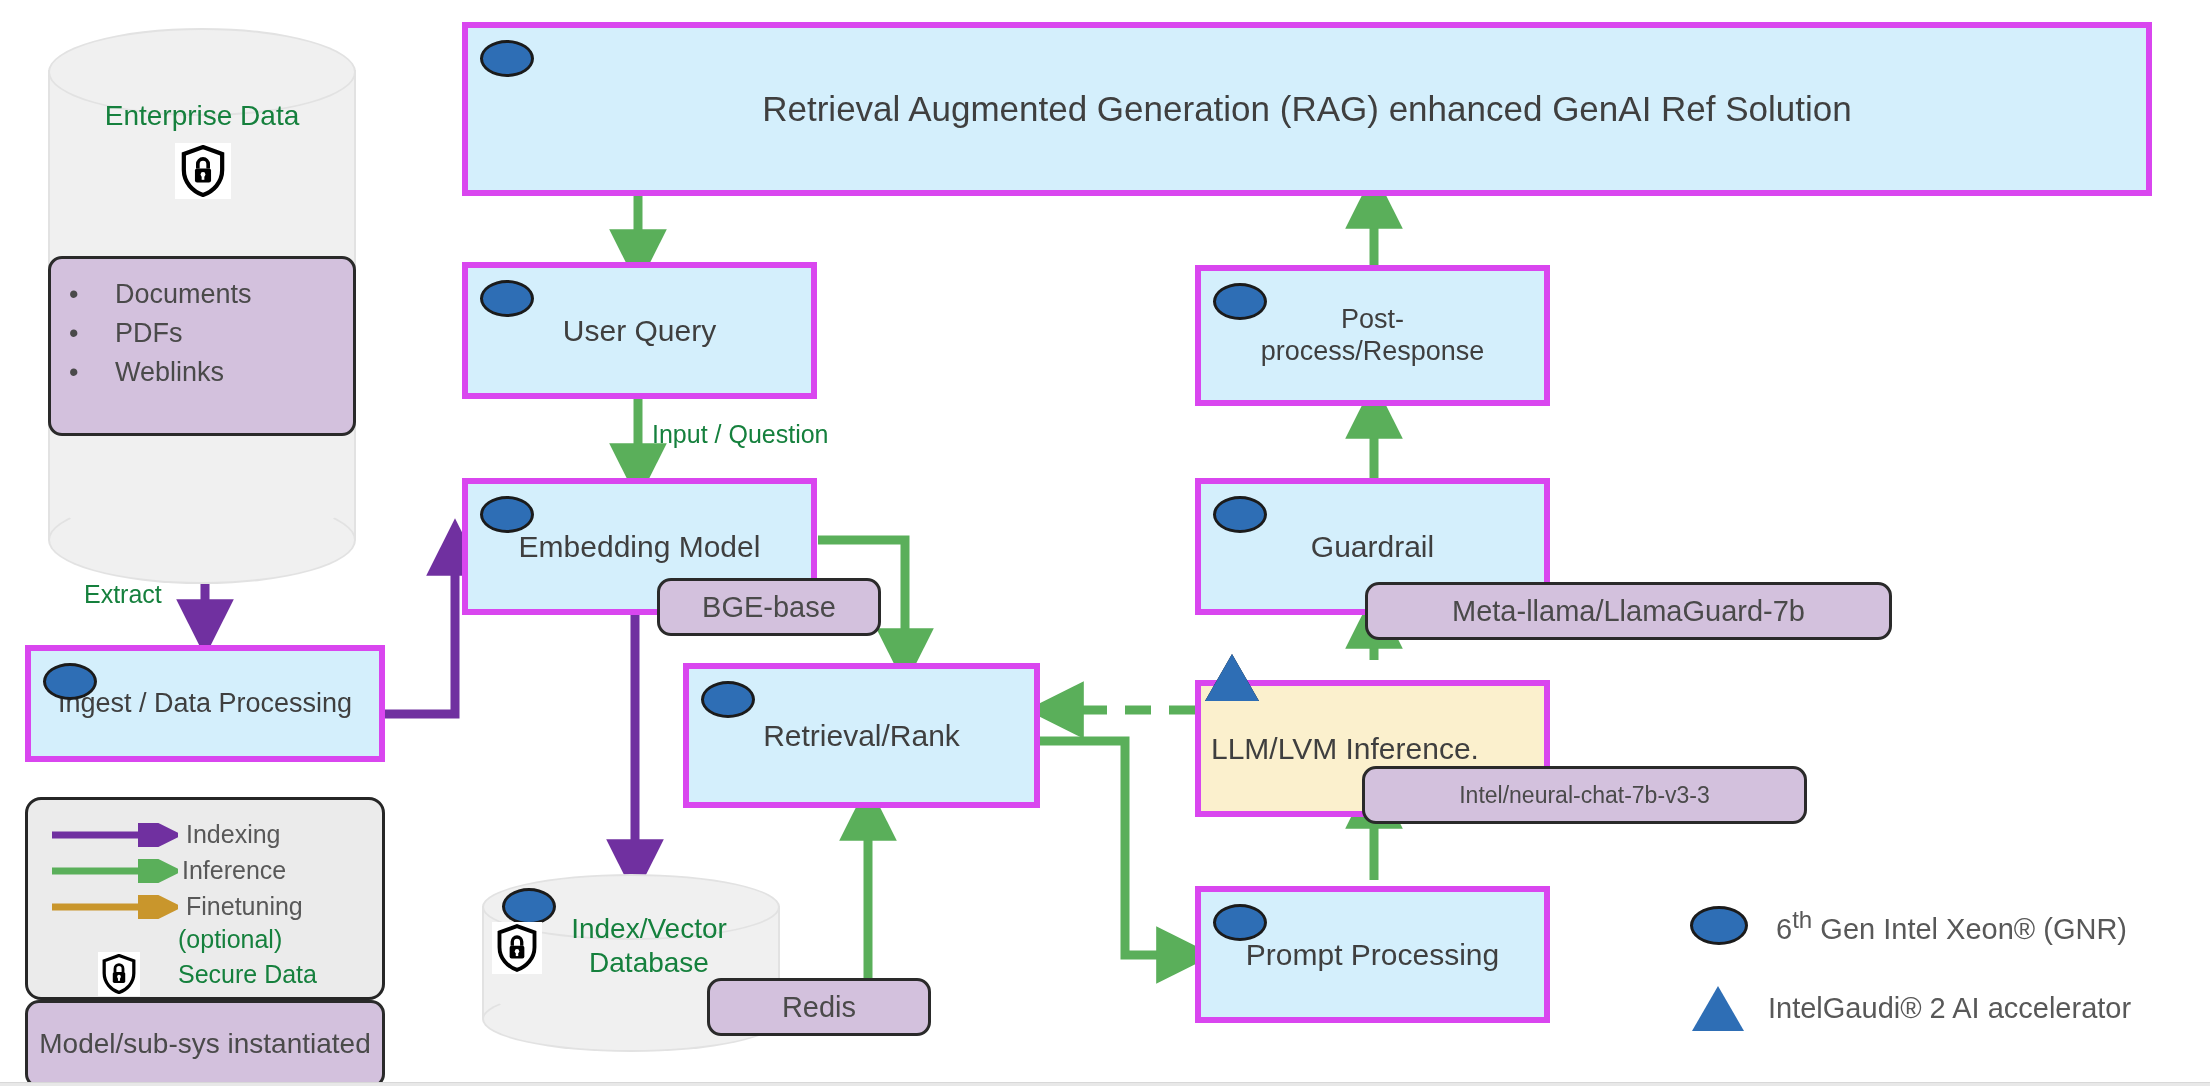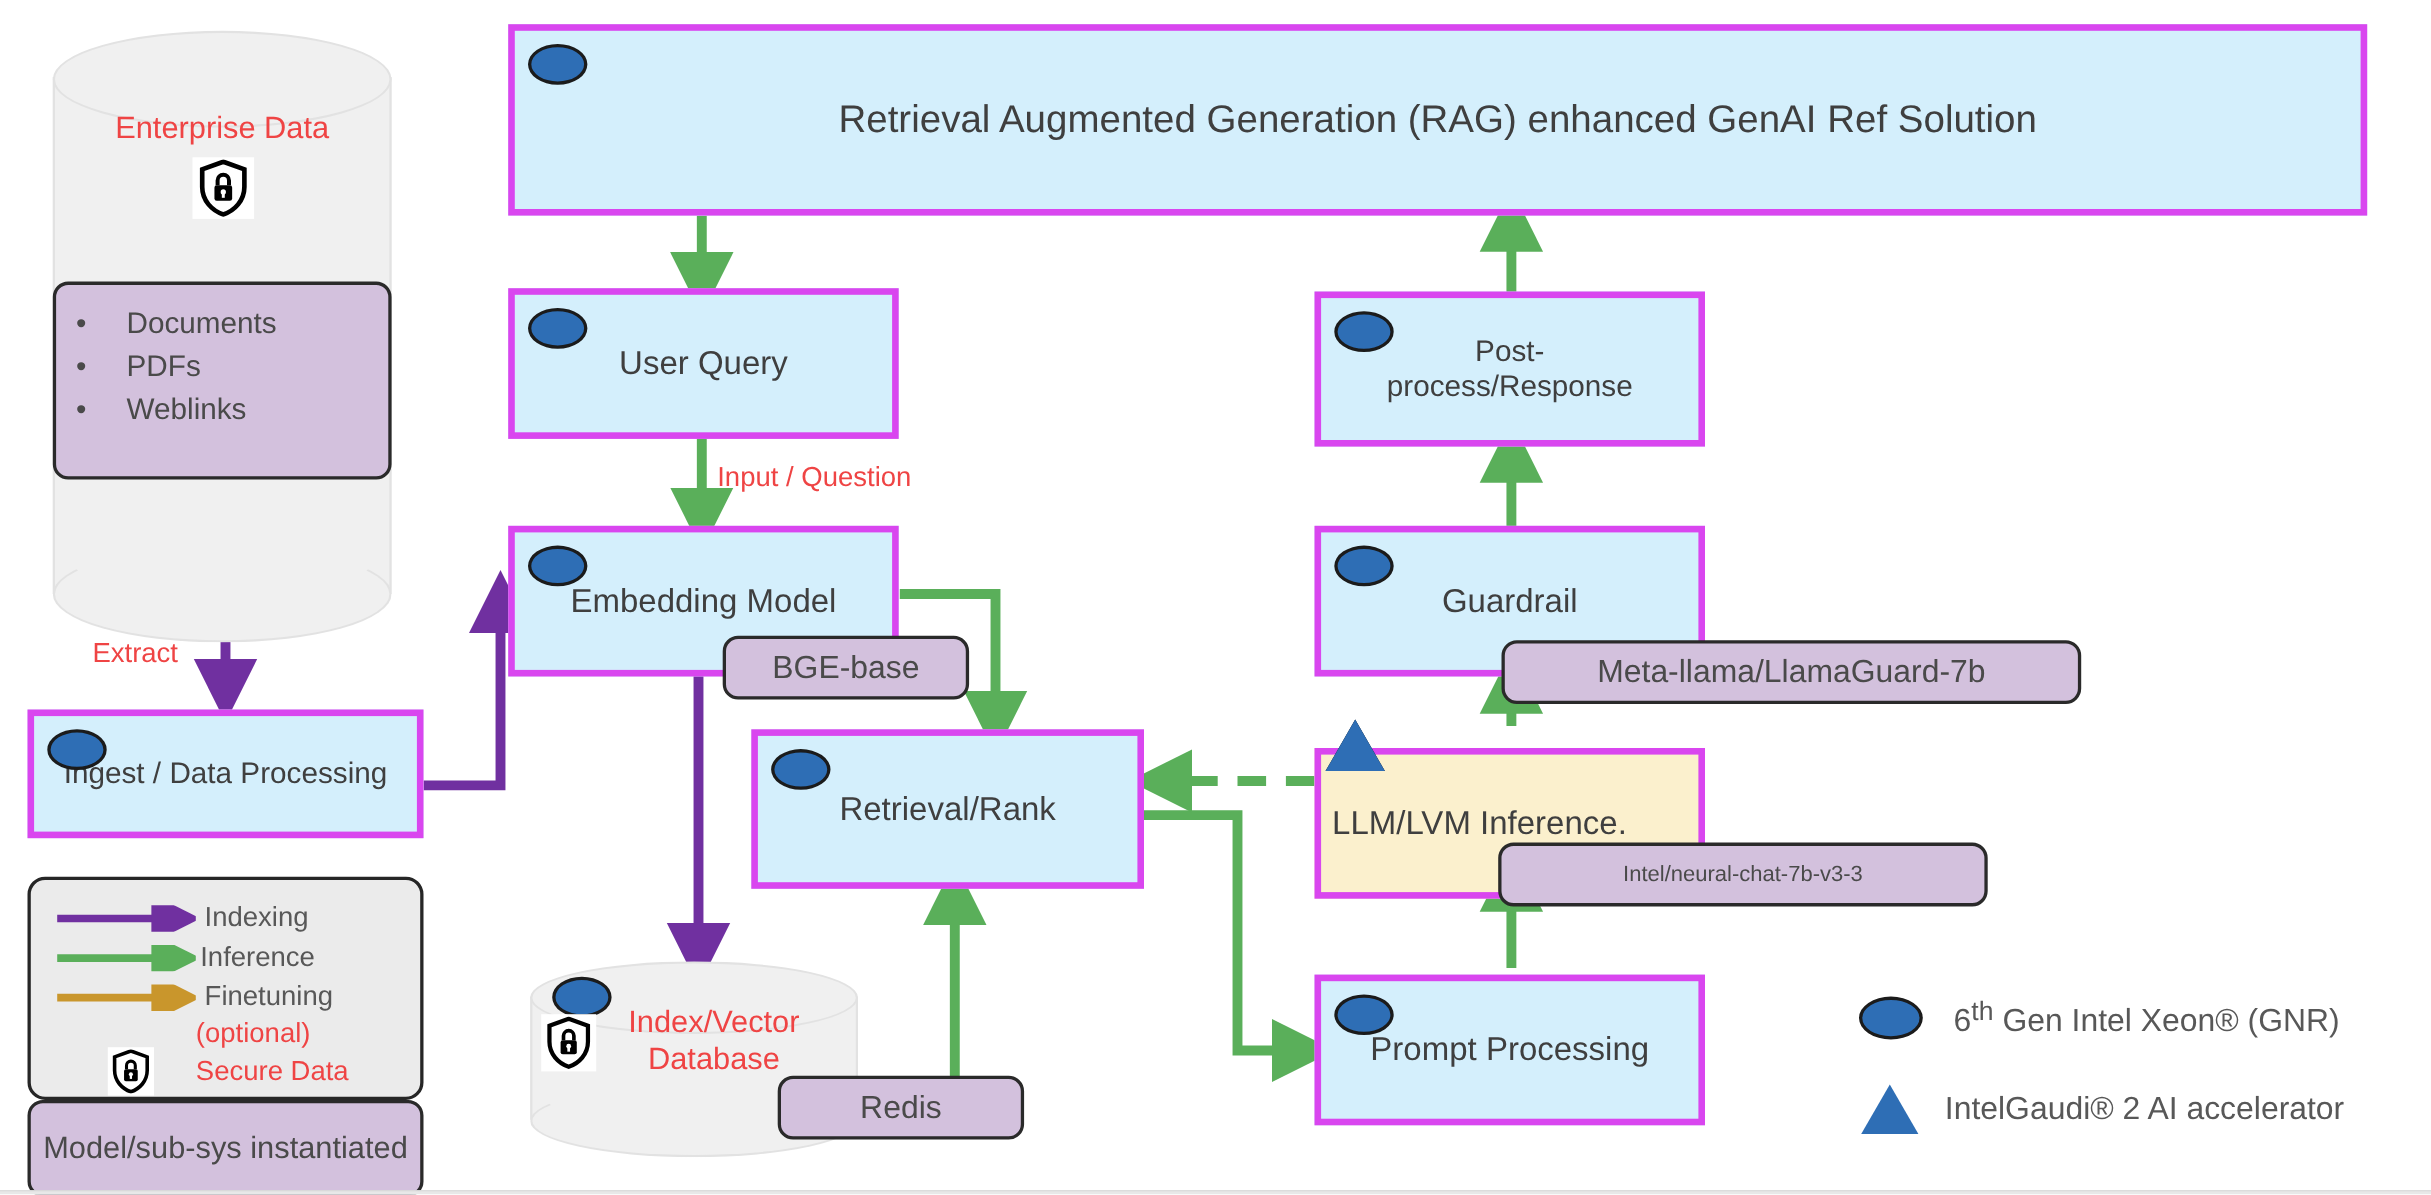--- a/index.html
+++ b/index.html
@@ -98,21 +98,21 @@
   
   .shield {
     position: absolute;
     background: #ffffff;
     display: flex;
     align-items: center;
     justify-content: center;
   }
   .txt {
     position: absolute;
-    color: #ef4444;
+    color: #15803d;
     white-space: nowrap;
   }
   
   .legend-box {
     position: absolute;
     box-sizing: border-box;
     background: #ebebeb;
     border: 3px solid #262626;
     border-radius: 16px;
   }
@@ -316,21 +316,21 @@
 
   <div class="pill" style="left:1365px; top:582px; width:527px; height:58px; font-size:29px;">
     <span class="lbl">Meta-llama/LlamaGuard-7b</span>
   </div>
 
   <div class="node tan" style="left:1195px; top:680px; width:355px; height:137px; font-size:30px; justify-content:flex-start;">
     <span class="lbl" style="">LLM/LVM Inference.</span>
   </div>
   <span class="gaudi-tri" style="left:1205px; top:654px;"></span>
 
-  <div class="pill" style="left:1362px; top:766px; width:445px; height:58px; font-size:20px;">
+  <div class="pill" style="left:1362px; top:766px; width:445px; height:58px; font-size:23px;">
     <span class="lbl">Intel/neural-chat-7b-v3-3</span>
   </div>
 
   <div class="node" style="left:1195px; top:886px; width:355px; height:137px; font-size:30px;">
     <span class="xeon"></span>
     <span class="lbl">Prompt Processing</span>
   </div>
 
   <div class="legend-row" style="left:1690px; top:906px;">
     <span style="display:inline-block; width:52px; height:33px; border-radius:50%;

